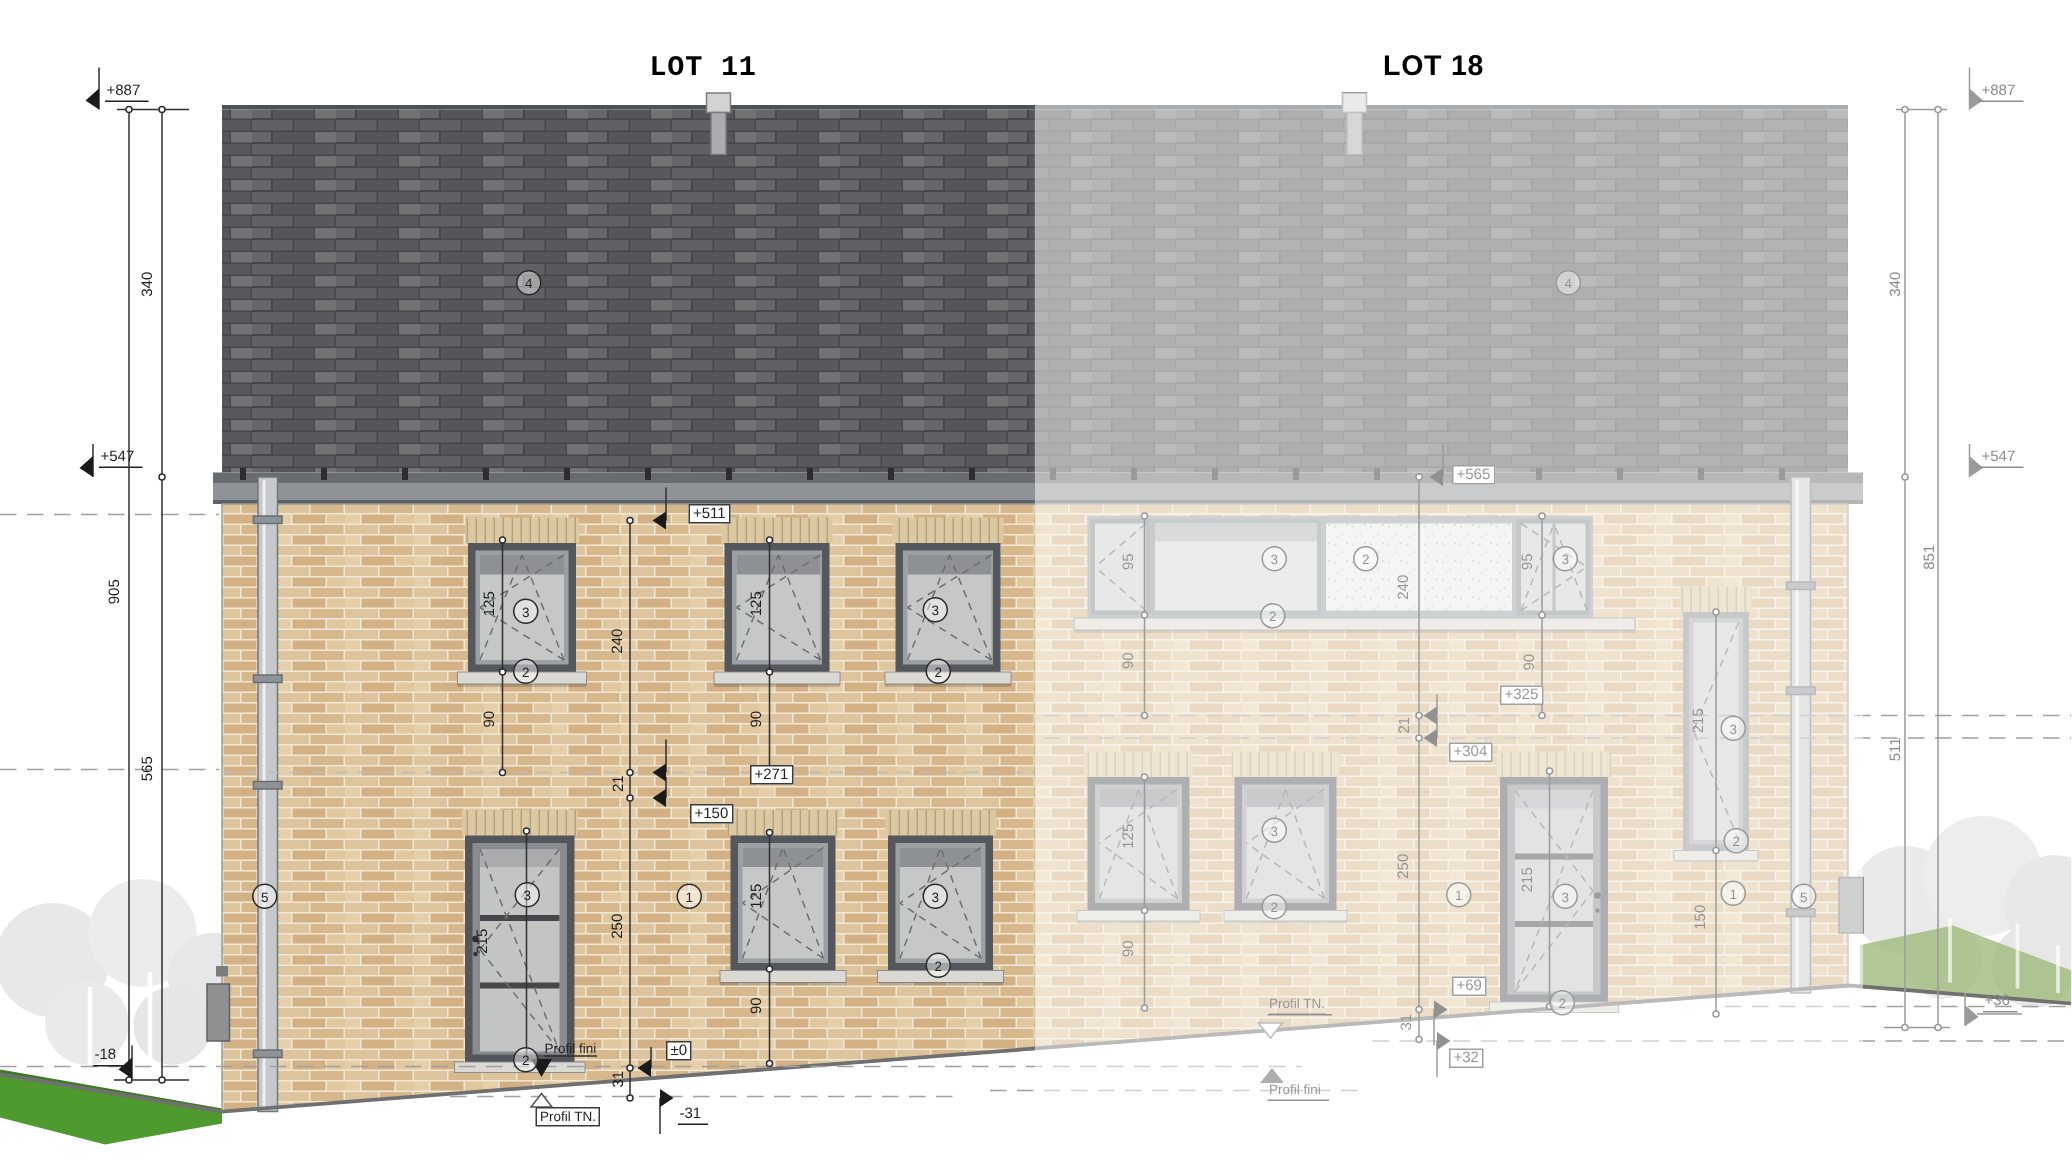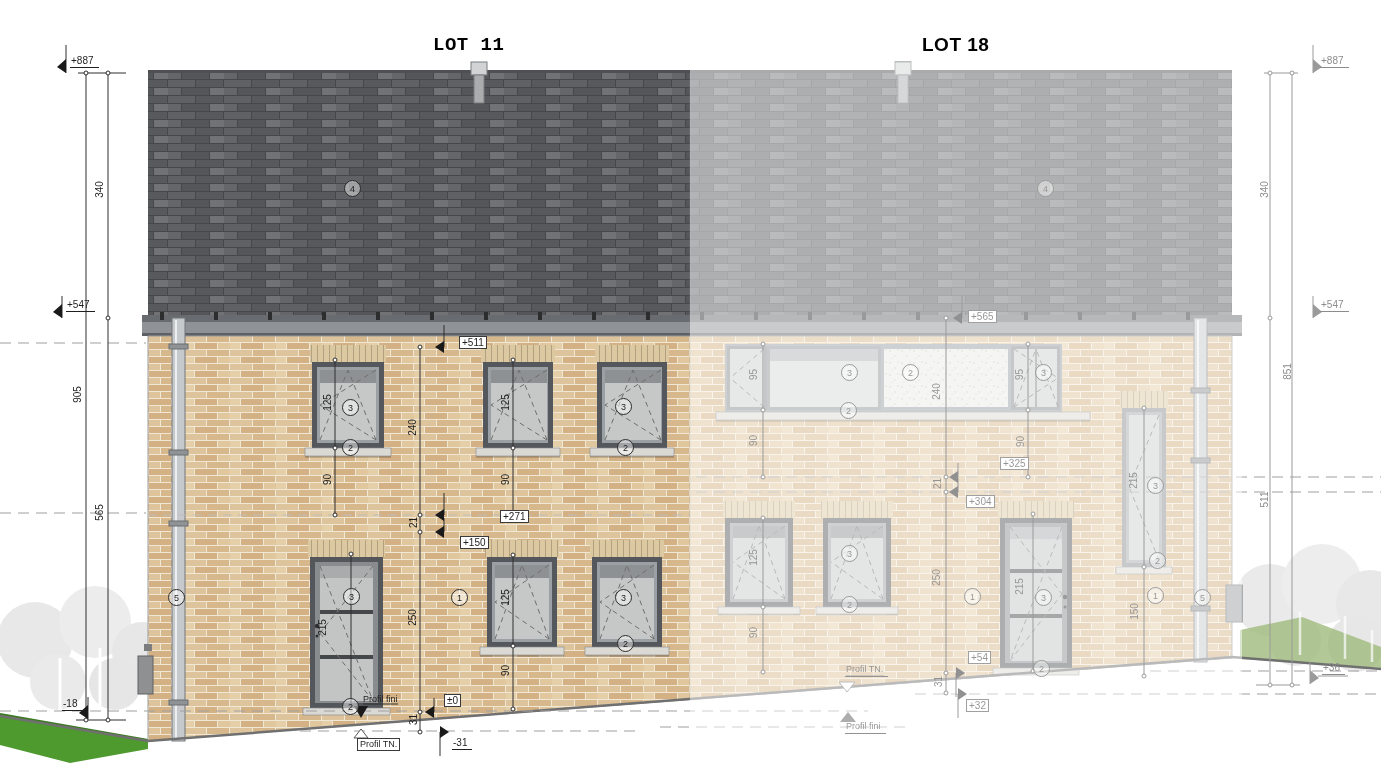--- a/index.html
+++ b/index.html
@@ -395,21 +395,21 @@
   <polygon points="840,722 856,722 848,712" fill="#555"></polygon>
 </svg>
 
 <div id="ann12">
   <div class="lbl bx" style="left:968px;top:310px;">+565</div>
   <div class="lbl r" style="left:921px;top:386px;">240</div>
   <div class="lbl bx" style="left:1000px;top:457px;">+325</div>
   <div class="lbl r" style="left:922px;top:478px;">21</div>
   <div class="lbl bx" style="left:966px;top:495px;">+304</div>
   <div class="lbl r" style="left:921px;top:572px;">250</div>
-  <div class="lbl bx" style="left:968px;top:651px;">+54</div>
+  <div class="lbl bx" style="left:968px;top:651px;">+69</div>
   <div class="lbl r" style="left:923px;top:676px;">31</div>
   <div class="lbl bx" style="left:966px;top:699px;">+32</div>
   <div class="lbl r" style="left:738px;top:369px;">95</div>
   <div class="lbl r" style="left:738px;top:435px;">90</div>
   <div class="lbl r" style="left:1004px;top:369px;">95</div>
   <div class="lbl r" style="left:1005px;top:436px;">90</div>
   <div class="lbl r" style="left:738px;top:552px;">125</div>
   <div class="lbl r" style="left:738px;top:627px;">90</div>
   <div class="lbl r" style="left:1004px;top:581px;">215</div>
   <div class="lbl r" style="left:1118px;top:475px;">215</div>

